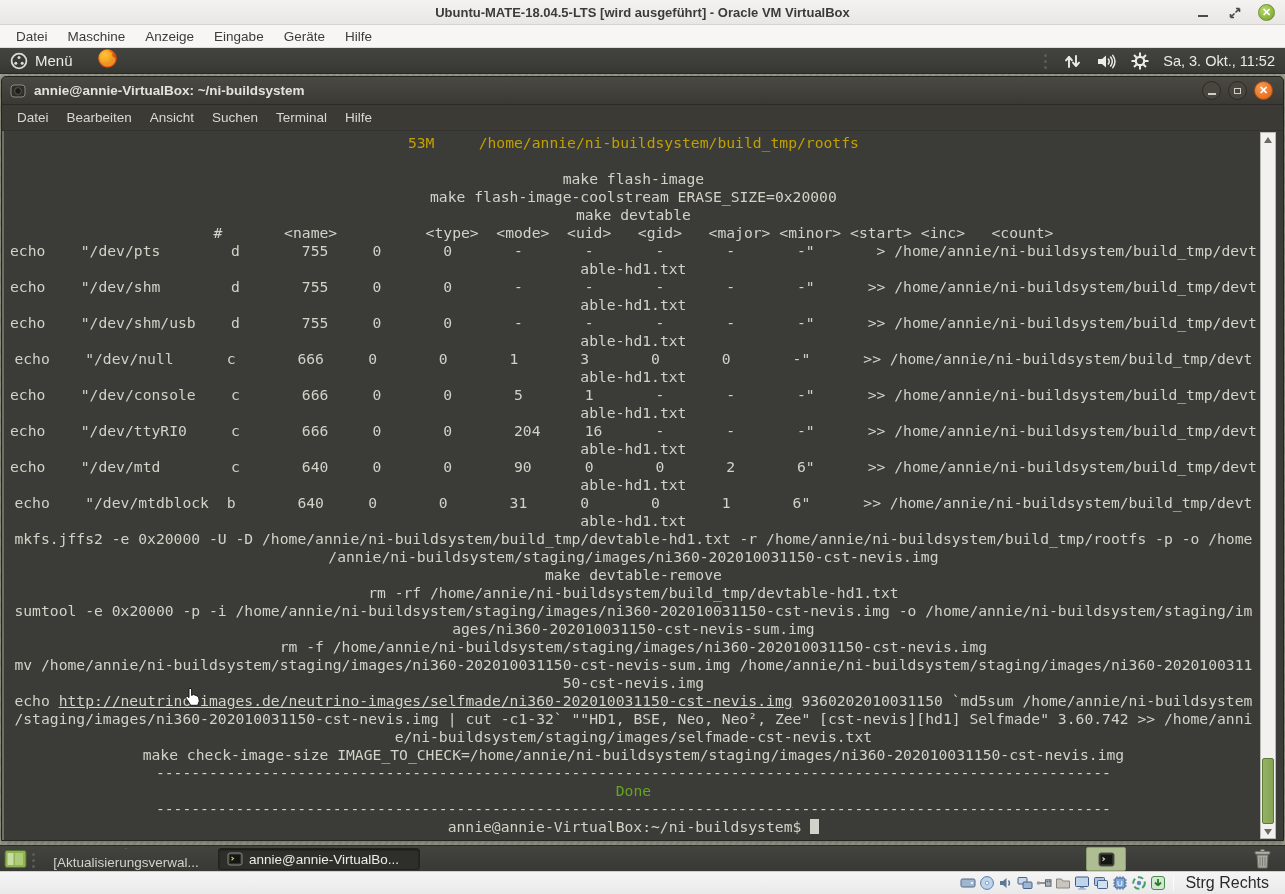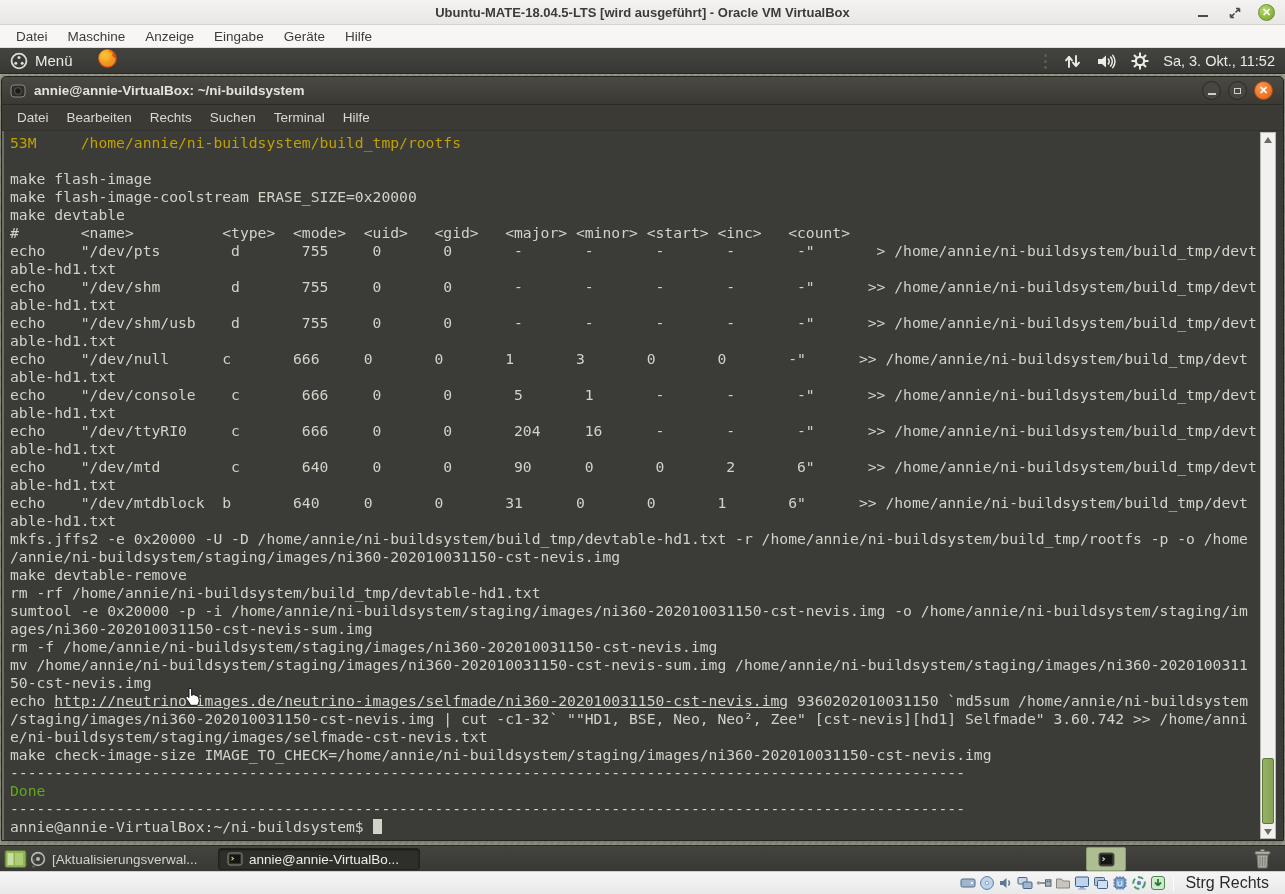--- a/index.html
+++ b/index.html
@@ -53,21 +53,21 @@
   .tbtn .box { width:7px; height:6px; border:1.5px solid #cfcfc6; }
   .tbtn.close { background:radial-gradient(circle at 35% 30%, #f79a56, #ed7323 65%, #d4601a); border-color:#b5500f;
     color:#fff; font-size:11px; font-weight:bold; }
   .term-menubar { position:absolute; left:0; top:28px; width:100%; height:26px;
     background:#3b3a35; border-bottom:1px solid #33322e; display:flex; align-items:center; padding-left:6px; }
   .term-menu-item { font-size:13.5px; color:#d9d9d2; padding:3px 9px; }
   .term-content { position:absolute; left:0; top:54px; width:100%; height:709px; background:#3b3b37;
     border-left:2px solid #6e6e66; overflow:hidden; }
   #terminal-output { position:absolute; left:6px; top:3px;
     font-family:"DejaVu Sans Mono", monospace; font-size:14.7px; line-height:18px; color:#d3d2c9; }
-  .term-line { height:18px; white-space:pre; }
+  .term-line { height:18px; white-space:pre;text-align:center; }
   .c-yellow { color:#c2a000; }
   .c-green  { color:#63a621; }
   .term-link { text-decoration:underline; }
   .term-cursor { display:inline-block; width:9px; height:15px; background:#d3d2c9; vertical-align:-2px; }
 
   
   .t-scrollbar { position:absolute; right:7px; top:1px; width:16px; height:707px;
     background:#f2f1ef; border:1px solid #b9b8b4; }
   .sb-arrow { position:absolute; left:0; width:14px; height:13px; display:flex; align-items:center; justify-content:center; }
   .sb-arrow.up { top:0; } .sb-arrow.down { bottom:0; }
@@ -197,21 +197,21 @@
           </div>
         <div class="tbtn">
             <span class="box"></span>
           </div>
         <div class="tbtn close">✕</div>
       </div>
     </div>
     <div class="term-menubar">
       <span class="term-menu-item">Datei</span>
       <span class="term-menu-item">Bearbeiten</span>
-      <span class="term-menu-item">Rechts</span>
+      <span class="term-menu-item">Ansicht</span>
       <span class="term-menu-item">Suchen</span>
       <span class="term-menu-item">Terminal</span>
       <span class="term-menu-item">Hilfe</span>
     </div>
     <div class="term-content">
       <div id="terminal-output">
           <div class="term-line c-yellow">53M     /home/annie/ni-buildsystem/build_tmp/rootfs</div>
           <div class="term-line"></div>
           <div class="term-line">make flash-image</div>
           <div class="term-line">make flash-image-coolstream ERASE_SIZE=0x20000</div>
@@ -273,21 +273,21 @@
         <rect x="1" y="1.5" width="21" height="17" rx="2" fill="#8fb254" stroke="#55702e"></rect>
         <rect x="3.5" y="4" width="6" height="12" fill="#c9dca4"></rect>
         <rect x="11" y="4" width="8" height="12" fill="#aecb78"></rect>
       </svg>
     </div>
     <span class="grip panel-grip">
         <i></i>
         <i></i>
         <i></i>
       </span>
-    <div class="task-btn inactive" style="left:22px; width:194px;">
+    <div class="task-btn inactive" style="left:29px; width:194px;flex-direction:column;">
       <svg width="16" height="16">
         <circle cx="8" cy="8" r="6.4" fill="none" stroke="#b9b9b2" stroke-width="1.6"></circle>
         <circle cx="8" cy="8" r="2" fill="#b9b9b2"></circle>
       </svg>
       <span>[Aktualisierungsverwal...</span>
     </div>
     <div class="task-btn active" style="left:218px; width:202px;">
       <svg width="16" height="16">
         <rect x="1" y="2" width="14" height="12" rx="2" fill="#2e2e2a" stroke="#8a8a82"></rect>
         <rect x="3" y="4" width="10" height="8" fill="#151512"></rect>

